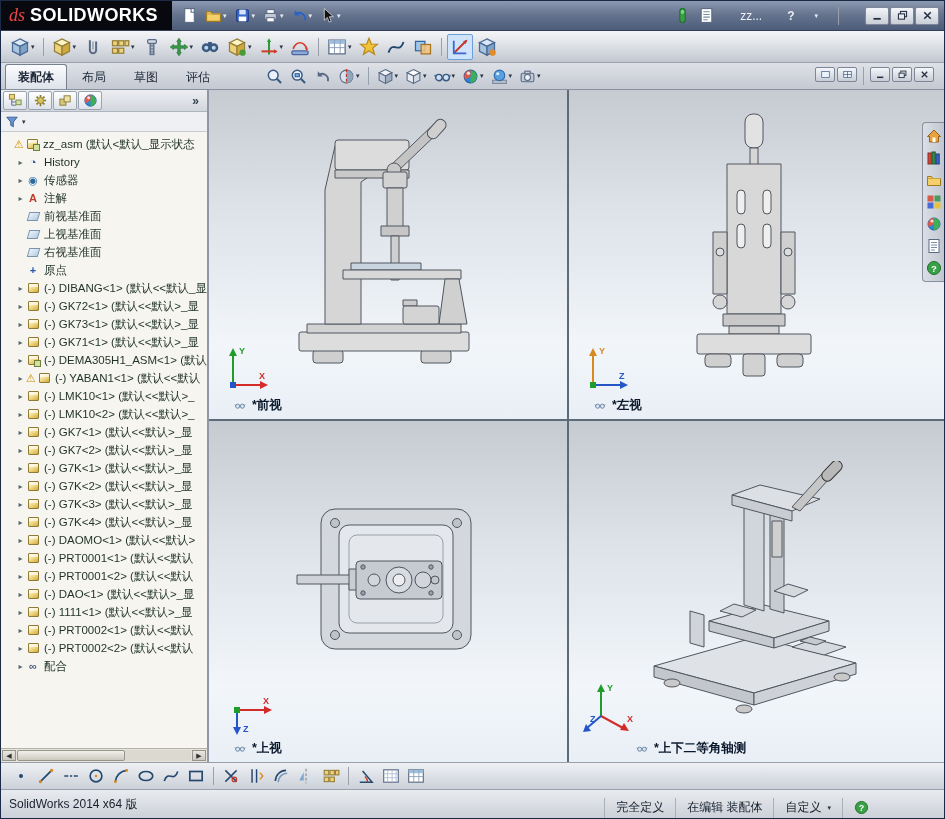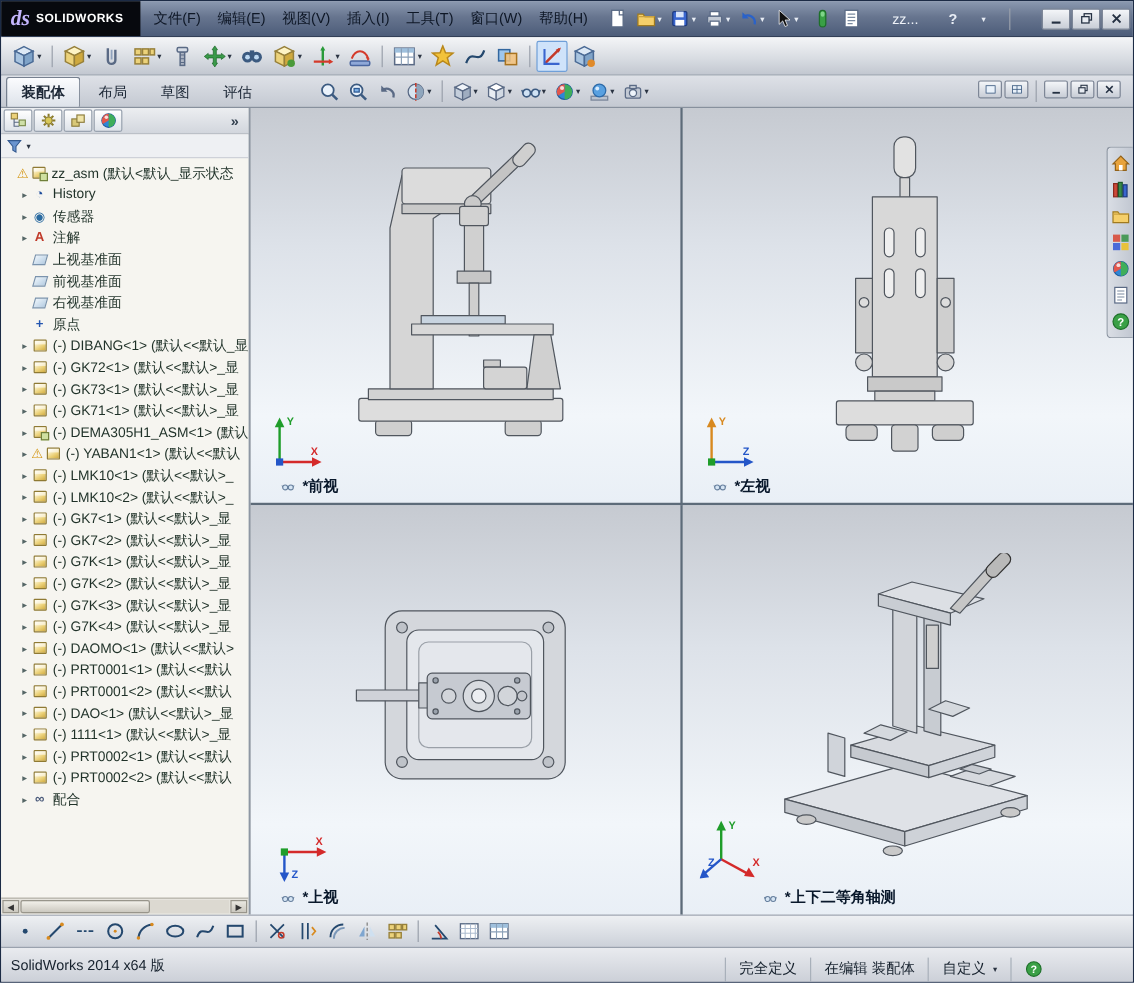--- a/index.html
+++ b/index.html
@@ -1,22 +1,22 @@
 <!DOCTYPE html>
 <html><head>
 <meta charset="utf-8">
 <style>
 *{box-sizing:border-box;margin:0;padding:0}
 html,body{width:945px;height:819px;overflow:hidden;font-family:"Liberation Sans","DejaVu Sans",sans-serif;font-size:12px;background:#7d8aa0}
 #app{width:945px;height:819px;display:flex;flex-direction:column;border:1px solid #1c2b45;background:#cfd3da}
 
 .titlebar{height:30px;flex:none;display:flex;align-items:center;background:linear-gradient(180deg,#8b99b0 0%,#67758f 45%,#4c5c79 100%);border-bottom:1px solid #323f57}
 .logo{height:100%;display:flex;align-items:center;background:#07090e;color:#fff;padding:0 14px 0 8px;gap:5px;flex:none}
-.logo .ds{color:#c4b5fd;font-family:"Liberation Serif",serif;font-style:italic;font-weight:bold;font-size:18px}
-.logo .brand{font-weight:bold;font-size:10px;letter-spacing:.4px}
+.logo .ds{color:#ef4444;font-family:"Liberation Serif",serif;font-style:italic;font-weight:normal;font-size:18px}
+.logo .brand{font-weight:bold;font-size:18px;letter-spacing:.4px}
 .menus{display:flex;margin-left:4px;flex:none}
 .menu-item{padding:0 7px;line-height:29px;color:#0e1726;font-size:12px;cursor:default}
 .tb-icons{display:flex;align-items:center;margin-left:6px;gap:1px}
 .tbtn{display:inline-flex;align-items:center;padding:2px 2px;border:1px solid transparent;border-radius:2px;flex:none}
 .tbtn.active{background:#cfe3fa;border-color:#6f9fd8}
 .gi{display:inline-flex;width:17px;height:17px;align-items:center;justify-content:center;font-size:12px}
 .gi svg{display:block}
 .dd{font-size:7px;color:#2a3342;margin-left:1px}
 .titlebar .dd{color:#e8edf5}
 .sep{width:1px;height:18px;background:#9aa0ab;margin:0 4px;flex:none}
@@ -87,29 +87,20 @@
 </head>
 <body>
 
 <div id="app">
 
   <div class="titlebar">
     <div class="logo">
       <span class="ds">ds</span>
       <span class="brand">SOLIDWORKS</span>
     </div>
-    <div class="menus">
-        <span class="menu-item">文件(F)</span>
-        <span class="menu-item">编辑(E)</span>
-        <span class="menu-item">视图(V)</span>
-        <span class="menu-item">插入(I)</span>
-        <span class="menu-item">工具(T)</span>
-        <span class="menu-item">窗口(W)</span>
-        <span class="menu-item">帮助(H)</span>
-      </div>
     <div class="tb-icons">
         <span class="tbtn">
           <span class="gi">
             <svg viewBox="0 0 16 16" width="100%" height="100%">
               <rect x="3.5" y="1.5" width="9" height="13" fill="#fff" stroke="#5a6a85"></rect>
               <path d="M9.5 1.5v3.5H13" fill="none" stroke="#5a6a85"></path>
             </svg>
           </span>
         </span>
         <span class="tbtn">
@@ -584,26 +575,26 @@
             <span class="tlabel">传感器</span>
           </div>
           <div class="trow">
             <span class="arr">▸</span>
             <span class="ti" style="color: rgb(192, 58, 42); font-weight: bold;">A</span>
             <span class="tlabel">注解</span>
           </div>
           <div class="trow">
             <span class="arr"></span>
             <span class="ti plane"></span>
-            <span class="tlabel">上视基准面</span>
+            <span class="tlabel">前视基准面</span>
           </div>
           <div class="trow">
             <span class="arr"></span>
             <span class="ti plane"></span>
-            <span class="tlabel">前视基准面</span>
+            <span class="tlabel">上视基准面</span>
           </div>
           <div class="trow">
             <span class="arr"></span>
             <span class="ti plane"></span>
             <span class="tlabel">右视基准面</span>
           </div>
           <div class="trow">
             <span class="arr"></span>
             <span class="ti" style="color: rgb(36, 86, 176); font-weight: bold;">+</span>
             <span class="tlabel">原点</span>

